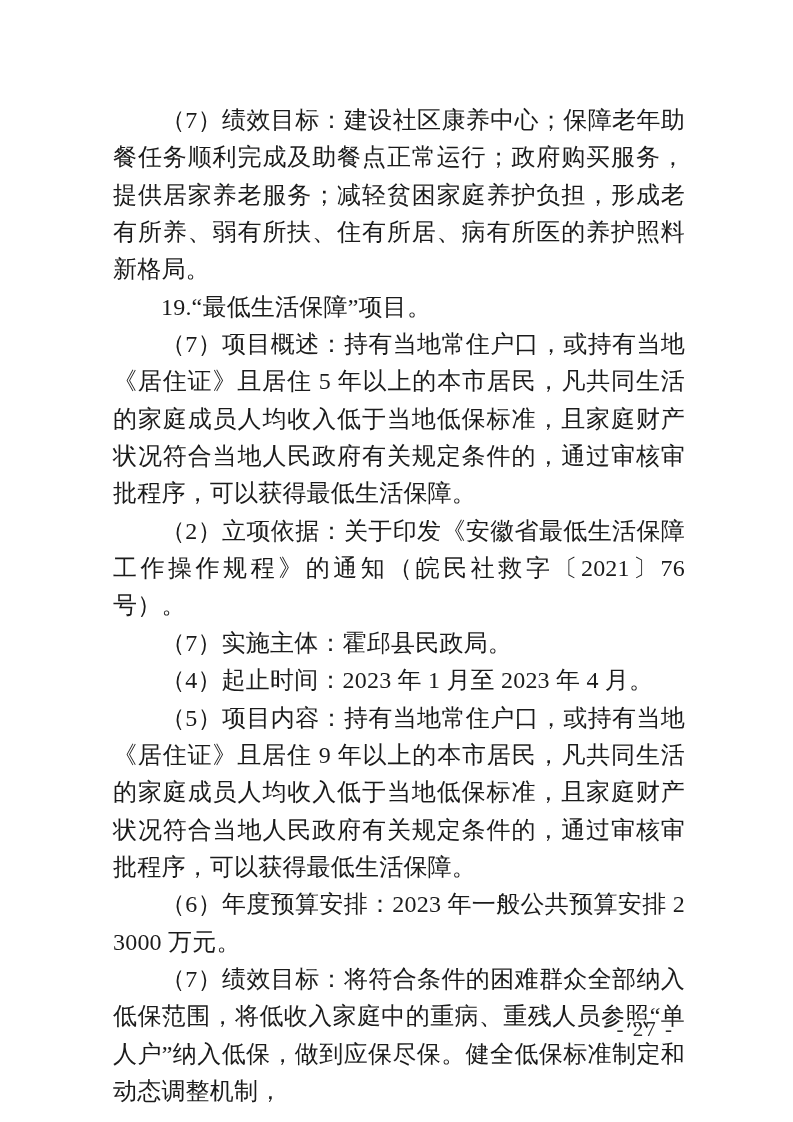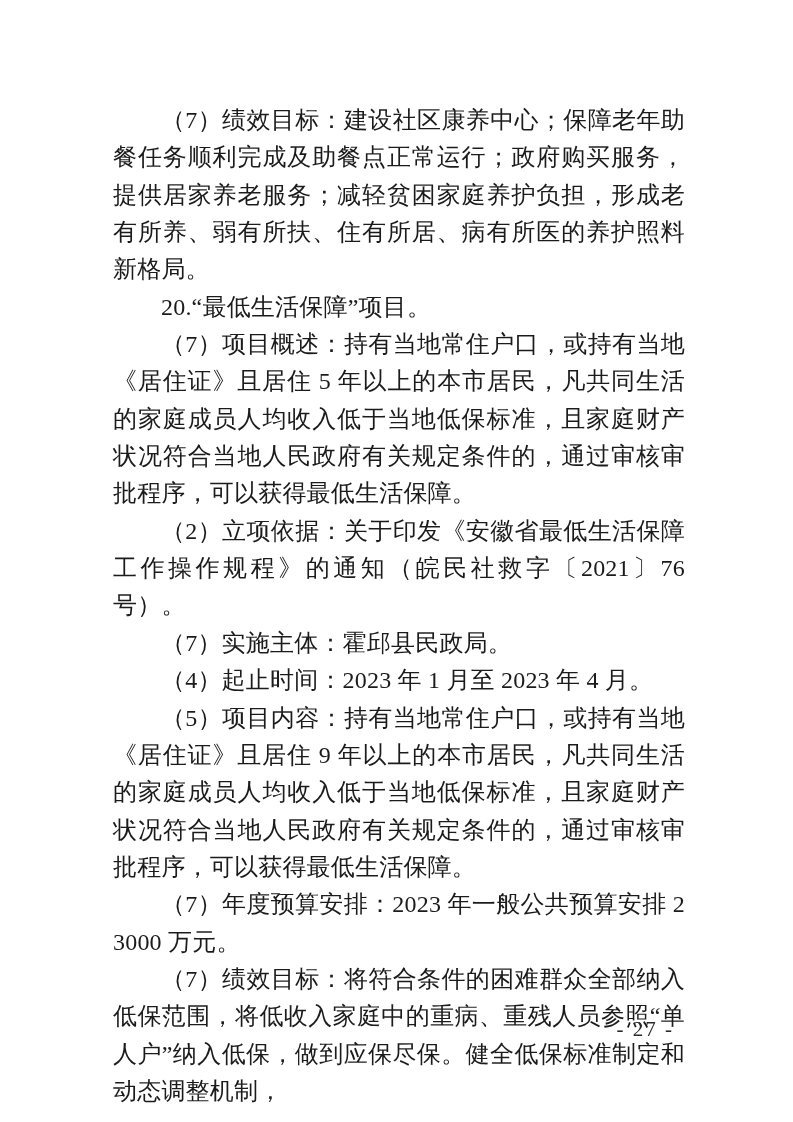--- a/index.html
+++ b/index.html
@@ -40,23 +40,23 @@
     letter-spacing: 2px;
     color: #2a2a2a;
   }
 </style>
 </head>
 <body>
 
 <div class="page">
   <div class="content">
     <p class="para">（7）绩效目标：建设社区康养中心；保障老年助餐任务顺利完成及助餐点正常运行；政府购买服务，提供居家养老服务；减轻贫困家庭养护负担，形成老有所养、弱有所扶、住有所居、病有所医的养护照料新格局。</p>
-    <p class="para">20.“最低生活保障”项目。</p>
+    <p class="para">19.“最低生活保障”项目。</p>
     <p class="para">（7）项目概述：持有当地常住户口，或持有当地《居住证》且居住 5 年以上的本市居民，凡共同生活的家庭成员人均收入低于当地低保标准，且家庭财产状况符合当地人民政府有关规定条件的，通过审核审批程序，可以获得最低生活保障。</p>
     <p class="para">（2）立项依据：关于印发《安徽省最低生活保障工作操作规程》的通知（皖民社救字〔2021〕76 号）。</p>
     <p class="para">（7）实施主体：霍邱县民政局。</p>
     <p class="para">（4）起止时间：2023 年 1 月至 2023 年 4 月。</p>
     <p class="para">（5）项目内容：持有当地常住户口，或持有当地《居住证》且居住 9 年以上的本市居民，凡共同生活的家庭成员人均收入低于当地低保标准，且家庭财产状况符合当地人民政府有关规定条件的，通过审核审批程序，可以获得最低生活保障。</p>
-    <p class="para">（7）年度预算安排：2023 年一般公共预算安排 23000 万元。</p>
+    <p class="para">（6）年度预算安排：2023 年一般公共预算安排 23000 万元。</p>
     <p class="para">（7）绩效目标：将符合条件的困难群众全部纳入低保范围，将低收入家庭中的重病、重残人员参照“单人户”纳入低保，做到应保尽保。健全低保标准制定和动态调整机制，</p>
   </div>
   <div class="page-number">- 27 -</div>
 </div>
 
 </body></html>

